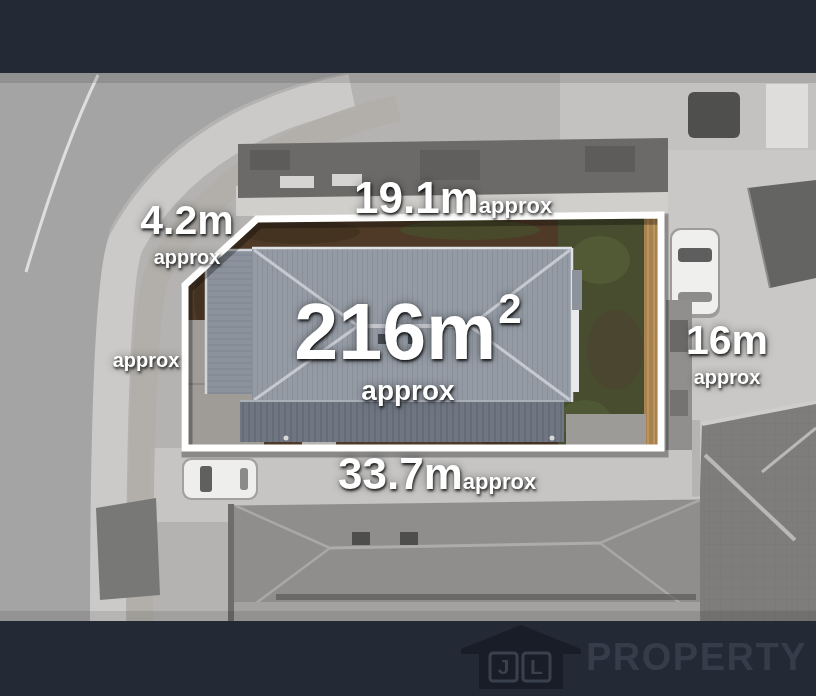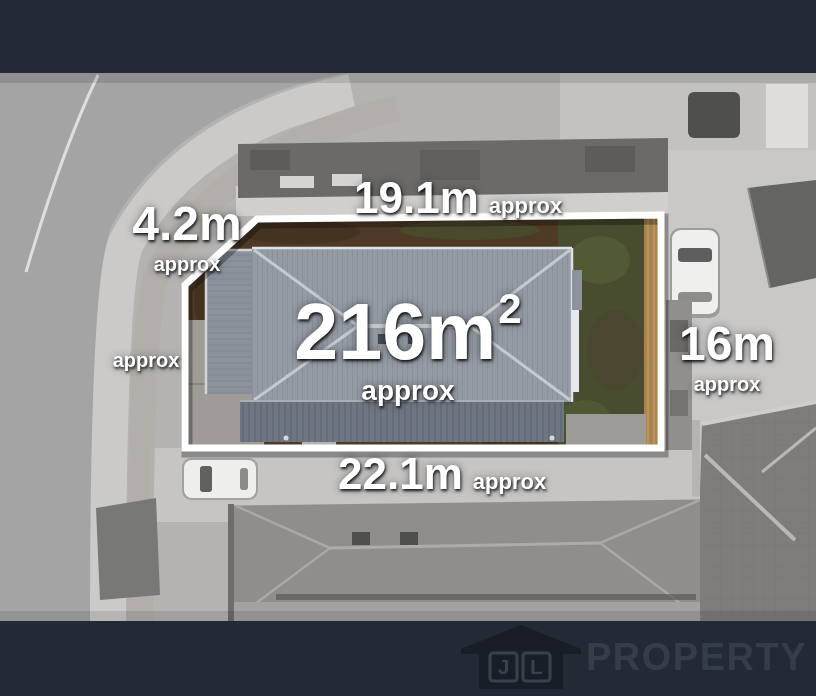--- a/index.html
+++ b/index.html
@@ -8,24 +8,24 @@
     background:#262c37;font-family:"Liberation Sans",sans-serif;
     -webkit-font-smoothing:antialiased;
   }
   .banner{position:absolute;left:0;width:816px;background:#242a35;z-index:3;}
   .banner-top{top:0;height:73px;}
   .banner-bottom{bottom:0;height:75px;}
   svg.aerial{position:absolute;left:0;top:0;z-index:1;}
   
   .dim{position:absolute;z-index:4;color:#fff;font-weight:bold;line-height:1;
        text-shadow:1px 2px 3px rgba(0,0,0,.85),0 0 8px rgba(0,0,0,.4);}
-  .row{display:flex;align-items:baseline;gap:10px;white-space:nowrap;}
+  .row{display:flex;align-items:baseline;gap:0;white-space:nowrap;}
   .col{display:flex;flex-direction:column;align-items:center;gap:6px;transform:translateX(-50%);}
   .v-lg{font-size:44px;}
-  .v-md{font-size:48px;}
+  .v-md{font-size:41px;}
   .q{font-size:22px;font-weight:bold;}
   .q-sm{font-size:20px;font-weight:bold;}
   .dim-top{left:354px;top:176px;}
   .dim-corner{left:187px;top:200px;}
   .dim-left{left:146px;top:350px;}
   .dim-right{left:727px;top:320px;}
   .dim-bottom{left:338px;top:452px;}
   .dim-area{left:408px;top:292px;text-align:center;transform:translateX(-50%);}
   .area-main{font-size:79px;display:flex;align-items:flex-start;justify-content:center;}
   .area-sup{font-size:42px;margin-top:-4px;margin-left:2px;}
@@ -205,21 +205,21 @@
 
   <div class="dim dim-area">
     <div class="area-main">
       <span>216m</span>
       <span class="area-sup">2</span>
     </div>
     <div class="area-q">approx</div>
   </div>
 
   <div class="dim dim-bottom row">
-    <span class="v-lg">22.1m</span>
+    <span class="v-lg">33.7m</span>
     <span class="q">approx</span>
   </div>
 
   <div class="brand">
     <svg width="122" height="68" viewBox="0 0 122 68">
       <polygon points="1,26 61,2 121,26 121,31 1,31" fill="#181d27"></polygon>
       <rect x="19" y="24" width="84" height="42" fill="#181d27"></rect>
       <rect x="30" y="30" width="27" height="28" rx="3" fill="none" stroke="#39404e" stroke-width="3"></rect>
       <rect x="63" y="30" width="27" height="28" rx="3" fill="none" stroke="#39404e" stroke-width="3"></rect>
       <text x="43.5" y="51" text-anchor="middle" font-family="Liberation Sans, sans-serif" font-size="21" font-weight="bold" fill="#39404e">J</text>

